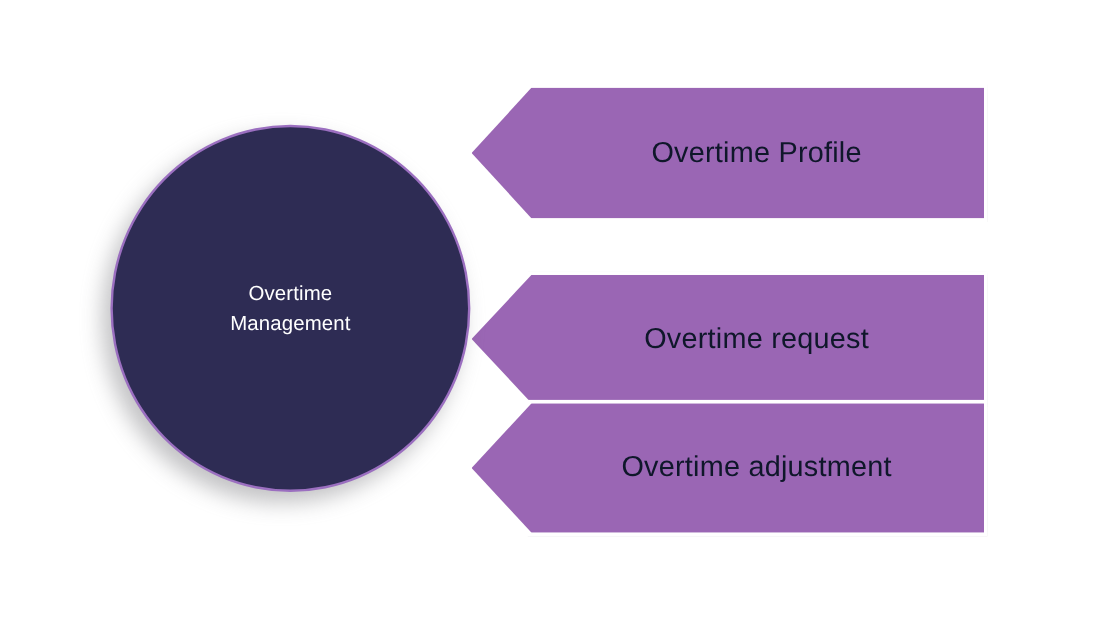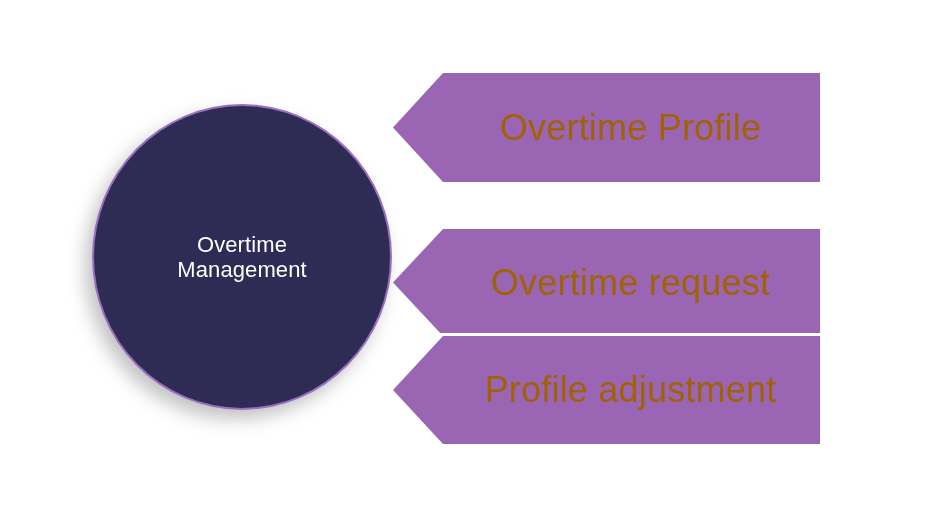--- a/index.html
+++ b/index.html
@@ -34,21 +34,21 @@
     border: 2px solid #9b6fc0;
     box-sizing: border-box;
     display: flex;
     align-items: center;
     justify-content: center;
     filter: drop-shadow(-7px 9px 9px rgba(120,120,125,0.45));
     z-index: 2;
   }
   .circle-label {
     color: #ffffff;
-    font-size: 22px;
+    font-size: 17px;
     line-height: 25px;
     text-align: center;
     letter-spacing: 0.1px;
     white-space: pre-line;
     user-select: none;
   }
 
   
   .arrow-node {
     position: absolute;
@@ -79,22 +79,22 @@
     top: 0;
     right: 0;
     bottom: 0;
     background: #9a66b4;
     -webkit-clip-path: polygon(50px 0, 100% 0, 100% 100%, 50px 100%, 0 50%);
     clip-path: polygon(50px 0, 100% 0, 100% 100%, 50px 100%, 0 50%);
   }
   .arrow-label {
     position: relative;
     z-index: 3;
-    color: #a16207;
-    font-size: 36px;
+    color: #0f172a;
+    font-size: 24px;
     line-height: 34px;
     text-align: left;
     letter-spacing: 0.2px;
     padding-left: 48px;
     user-select: none;
   }
 
   
   #arrow-overtime-profile    { top: 73px;  height: 109px; }
   #arrow-overtime-request    { top: 205px; height: 107px; margin-top: 24px; }
@@ -118,16 +118,16 @@
 
   <div class="arrow-node" id="arrow-overtime-request">
     <div class="arrow-outline"></div>
     <div class="arrow-fill"></div>
     <div class="arrow-label">Overtime request</div>
   </div>
 
   <div class="arrow-node" id="arrow-overtime-adjustment">
     <div class="arrow-outline"></div>
     <div class="arrow-fill"></div>
-    <div class="arrow-label">Profile adjustment</div>
+    <div class="arrow-label">Overtime adjustment</div>
   </div>
 
 </div>
 
 </body></html>

